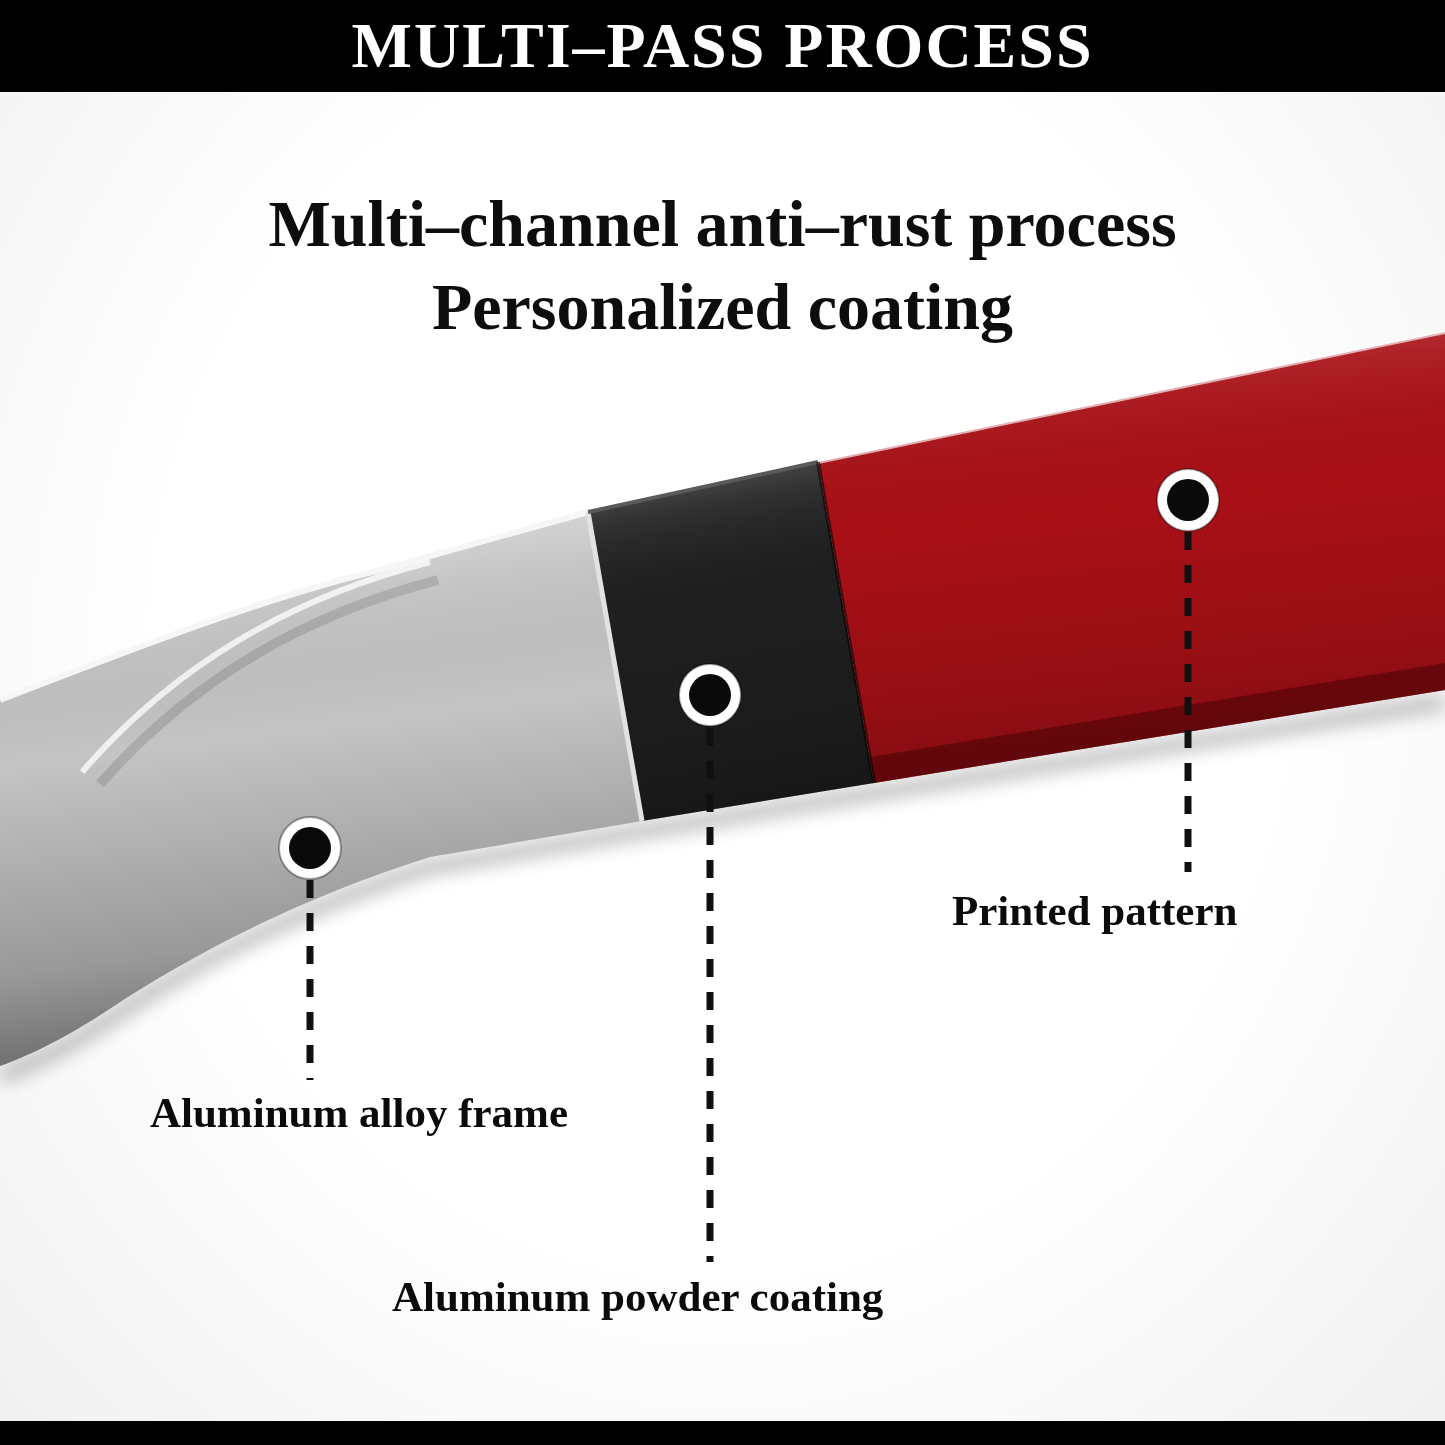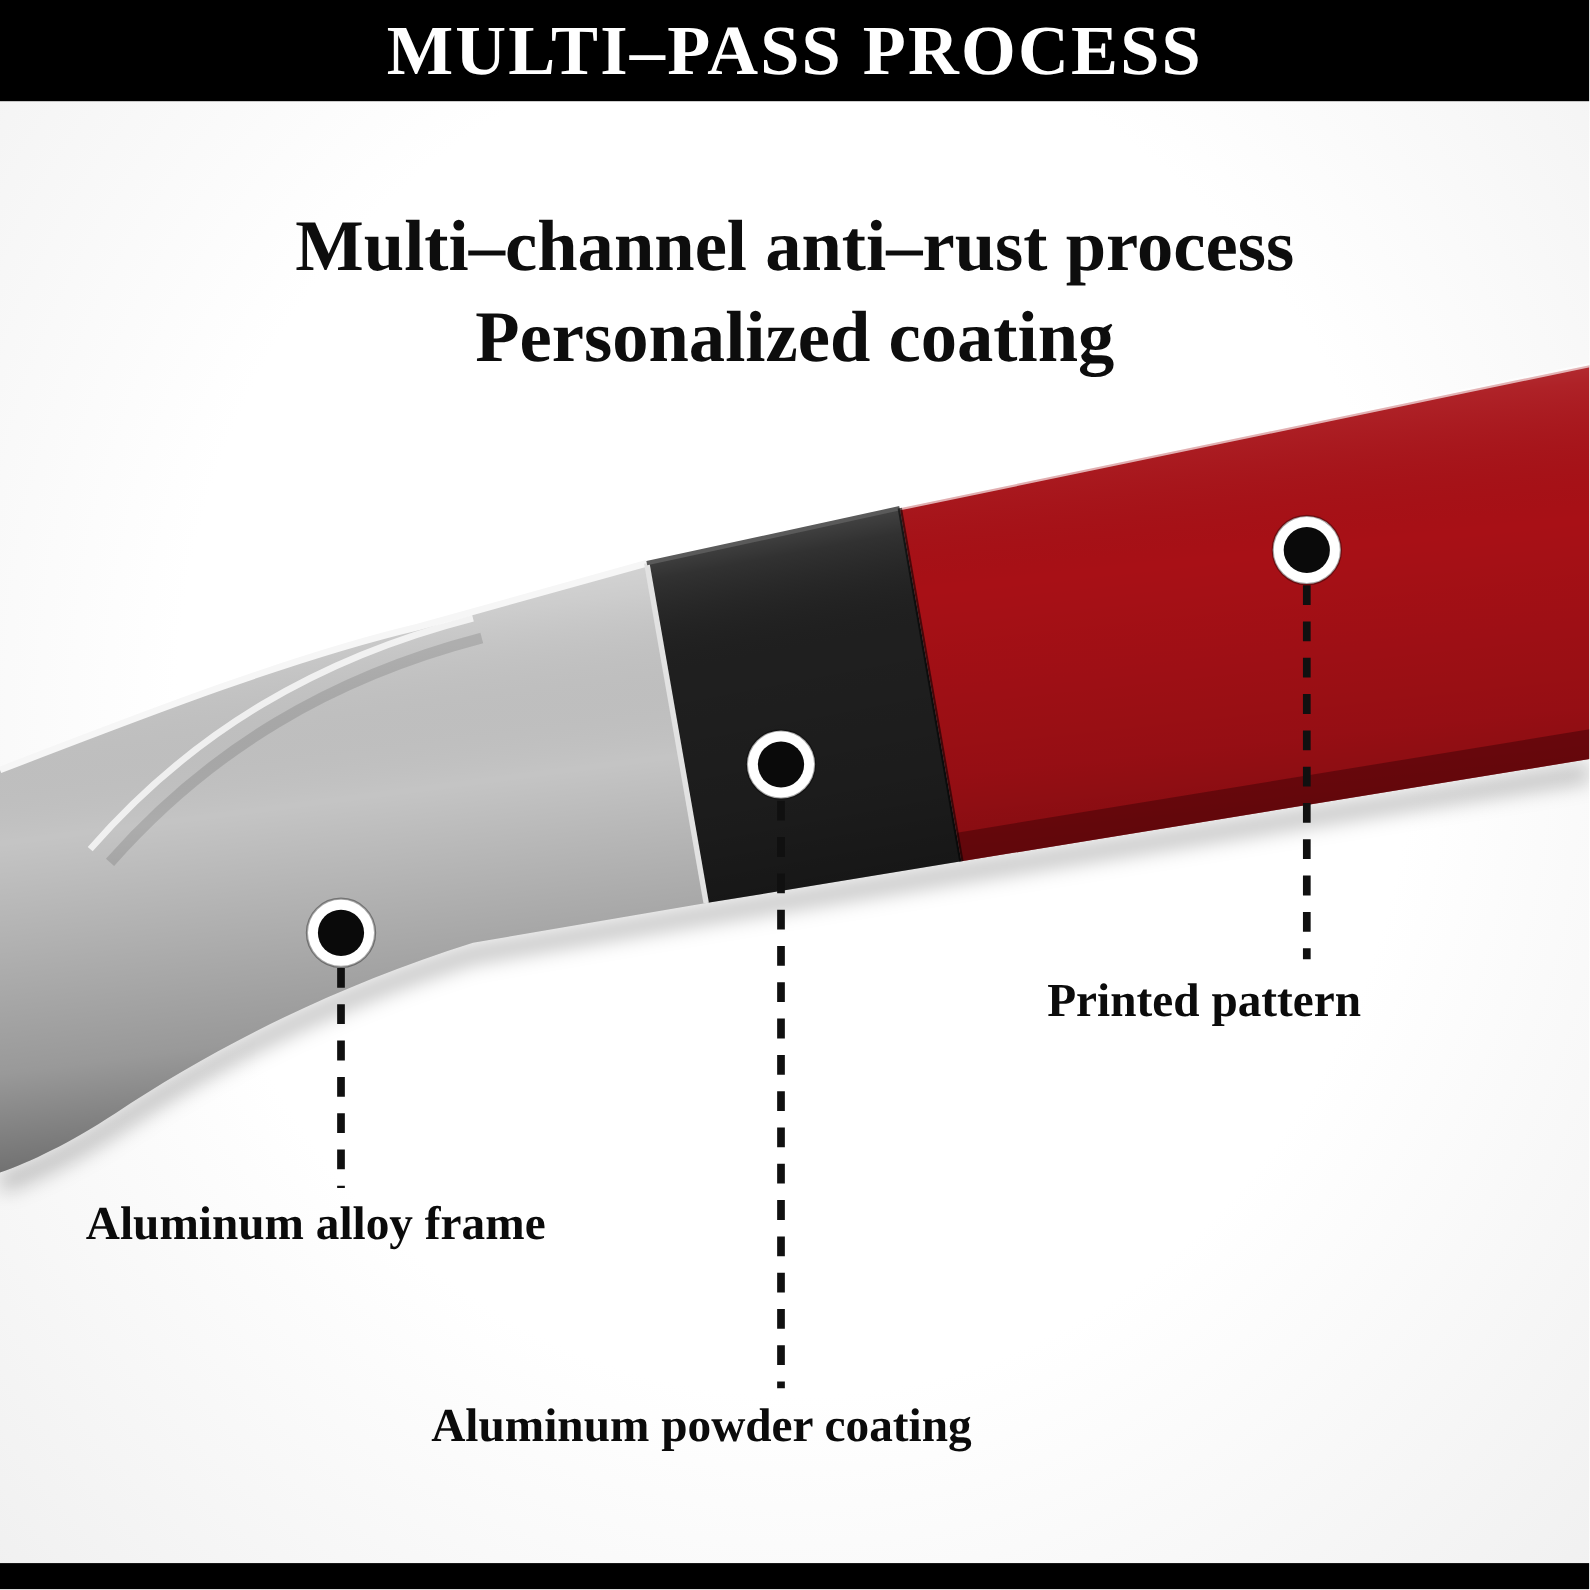--- a/index.html
+++ b/index.html
@@ -59,21 +59,21 @@
     z-index: 1;
   }
   .label {
     position: absolute;
     font-weight: 700;
     font-size: 43px;
     line-height: 1.18;
     color: #0b0b0b;
     z-index: 4;
   }
-  .label-aluminum { left: 78px;  top: 1088px; width: 490px; }
+  .label-aluminum { left: 78px;  top: 1088px; width: 490px; text-align: right; }
   .label-coating  { left: 392px; top: 1272px; white-space: nowrap; }
   .label-pattern  { left: 952px; top: 886px;  white-space: nowrap; }
 </style>
 </head>
 <body>
 
 <div class="stage">
 
   <div class="top-bar">
     <span class="title">MULTI–PASS PROCESS</span>

